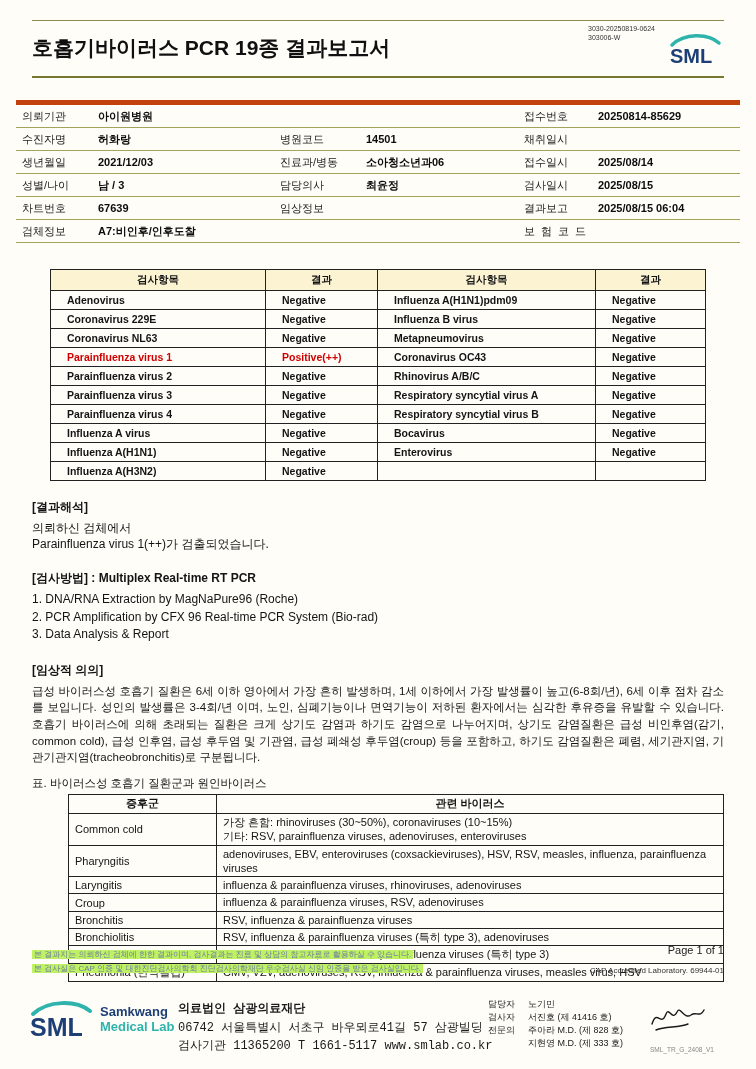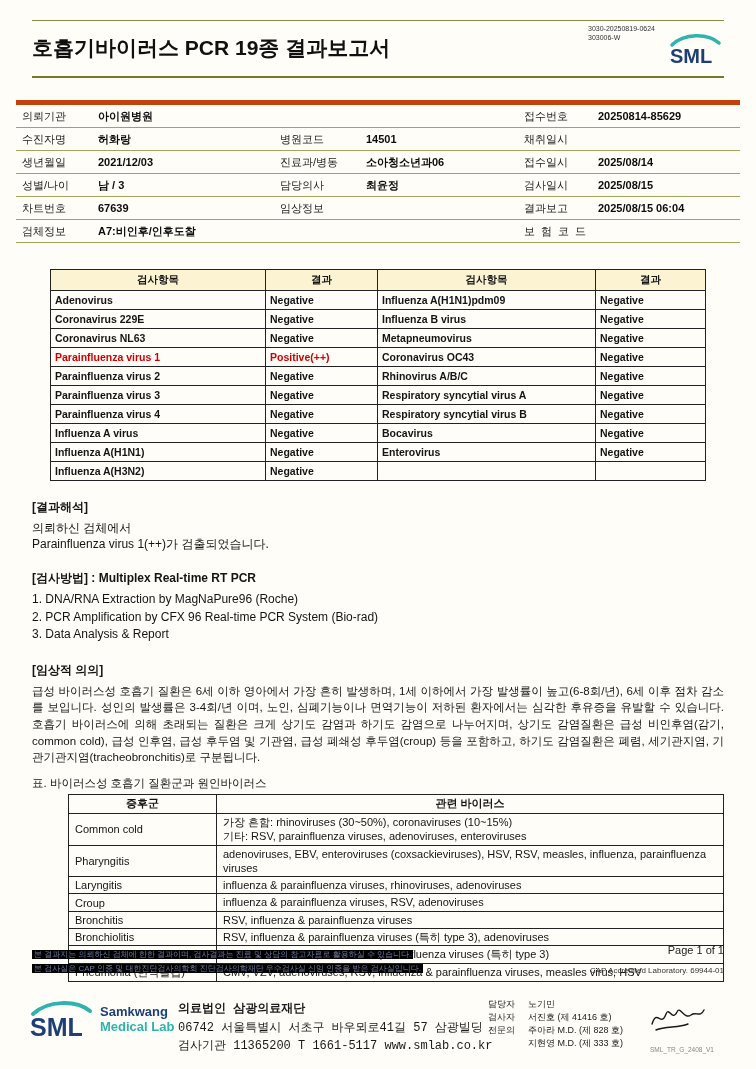--- a/index.html
+++ b/index.html
@@ -17,42 +17,42 @@
   .logo-top{position:absolute;right:34px;top:32px;}
   
   .patient{margin:0 16px;border-top:5px solid #c2410c;}
   .p-row{display:grid;grid-template-columns:82px 176px 92px 152px 80px auto;
          align-items:center;height:22px;border-bottom:1px solid #a3a35c;}
   .p-label{font-size:11px;color:#222;padding-left:6px;}
   .p-value{font-size:11px;font-weight:bold;color:#0d0d0d;}
   .p-row:last-child div:nth-child(5){letter-spacing:6px;}
   
   .results{margin:26px 0 0 50px;border-collapse:collapse;table-layout:fixed;width:655px;}
-  .results th,.results td{border:1px solid #222;font-size:10.5px;padding:2px 4px;}
+  .results th,.results td{border:1px solid #222;font-size:10.5px;padding:2px 16px;}
   .results th{background:#fbf3d2;font-weight:bold;height:16px;text-align:center;}
   .results td{height:14px;}
   .results td.name{font-weight:bold;text-align:left;}
   .results td.res{font-weight:bold;text-align:left;}
   .results td.pos{color:#d00000;}
   
   .content{margin:0 32px;}
   .sec-head{font-size:12px;font-weight:bold;margin:18px 0 4px 0;}
   .sec-line{font-size:12px;line-height:1.35;}
   .method-items div{font-size:12px;line-height:1.45;}
   .clinical-body{font-size:11.5px;line-height:1.45;text-align:justify;margin-top:2px;}
   .table-caption{font-size:11.5px;margin:10px 0 3px 0;}
   
   .syn-table{margin:2px 0 0 68px;border-collapse:collapse;table-layout:fixed;width:655px;}
   .syn-table th,.syn-table td{border:1px solid #222;font-size:11px;padding:1px 6px;vertical-align:middle;}
   .syn-table th{font-weight:bold;text-align:center;height:16px;}
   .syn-table td.syn{text-align:left;}
   .syn-table td.vir{white-space:pre-line;line-height:1.3;}
   
   .footnotes{position:absolute;left:32px;top:948px;font-size:8px;line-height:1.7;color:#6f7aa0;}
-  .footnotes span{background:#000000;padding:0 2px;}
+  .footnotes span{background:#bef264;padding:0 2px;}
   .page-num{position:absolute;right:32px;top:944px;font-size:11px;color:#222;text-align:right;}
   .cap-line{position:absolute;right:32px;top:966px;font-size:8px;color:#333;text-align:right;}
   .logo-bottom{position:absolute;left:28px;top:998px;display:flex;align-items:center;gap:6px;}
   .logo-text-stack{font-size:13px;line-height:1.15;font-weight:bold;}
   .logo-text-stack .sk{color:#1d3f76;}
   .logo-text-stack .ml{color:#2fb3ad;}
   .company{position:absolute;left:178px;top:1000px;font-size:12px;line-height:1.55;color:#1a1a1a;font-family:Liberation Mono, monospace;}
   .company .c-name{font-weight:bold;}
   .personnel{position:absolute;left:488px;top:998px;font-size:9px;line-height:1.45;color:#1a1a1a;}
   .per-row{display:flex;}

